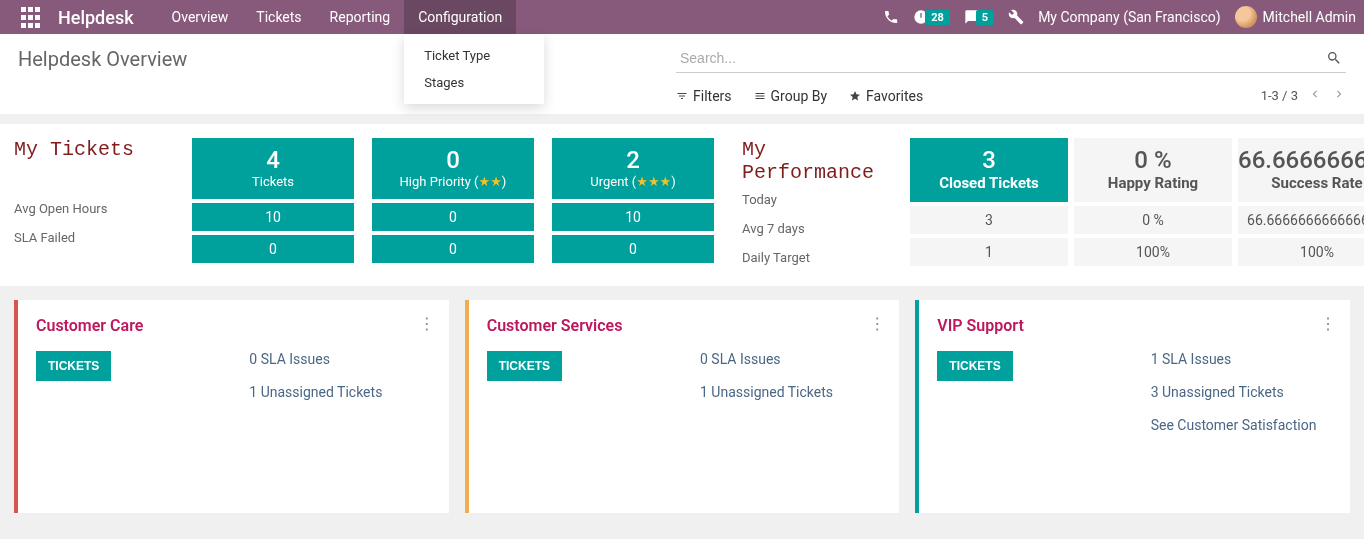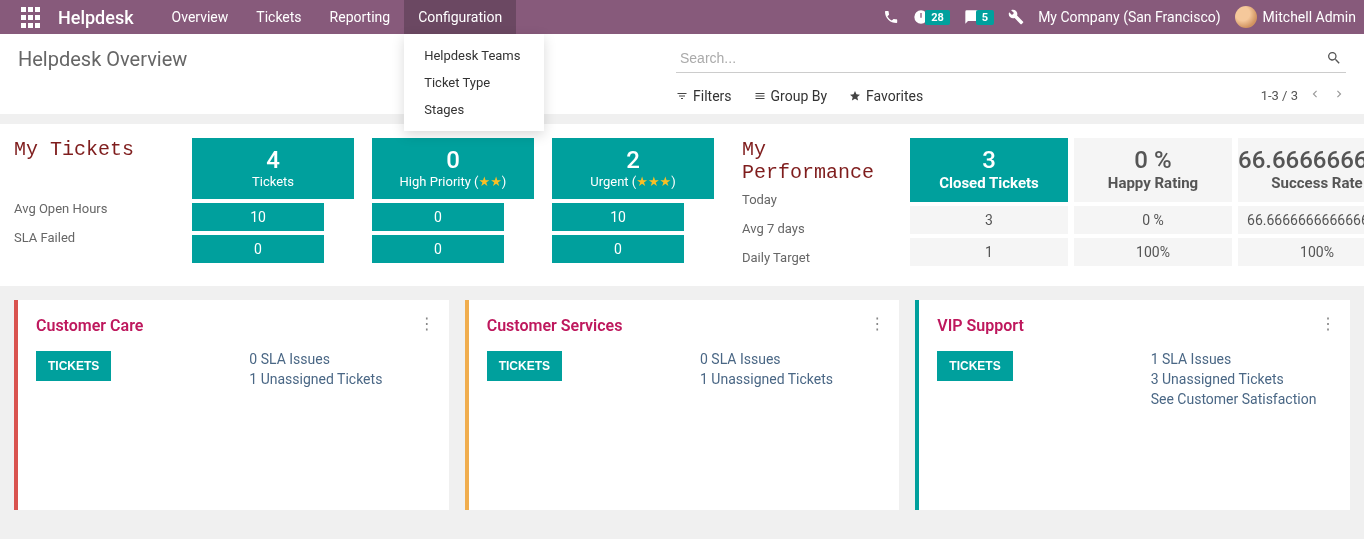--- a/index.html
+++ b/index.html
@@ -43,21 +43,21 @@
     
     .dashboard { background: #fff; margin-top: 10px; padding: 14px; display: flex; gap: 18px; }
     .dash-title { font-size: 20px; color: #7f1d1d; font-weight: 400; margin-bottom: 12px; font-family: Liberation Mono, monospace; }
     .dash-label { font-size: 13px; color: #666; margin: 7px 0; }
     .dash-left { flex: 0 0 160px; }
 
     .stat-col { display: flex; flex-direction: column; }
     .stat-box { background: #00a09d; color: #fff; text-align: center; padding: 8px 0 10px 0; width: 162px; }
     .stat-big { font-size: 24px; font-weight: 500; }
     .stat-cap { font-size: 13px; }
-    .stat-cell { background: #00a09d; color: #fff; text-align: center; padding: 6px 0; width: 132px; margin-top: 4px; font-size: 14px; }
+    .stat-cell { background: #00a09d; color: #fff; text-align: center; padding: 6px 0; width: 162px; margin-top: 4px; font-size: 14px; }
 
     .perf-left { flex: 0 0 150px; }
     .perf-cols { display: flex; gap: 6px; }
     .perf-col { width: 158px; }
     .perf-hdr { text-align: center; padding: 8px 0 10px 0; }
     .perf-hdr.green { background: #00a09d; color: #fff; }
     .perf-hdr.grey { background: #f5f5f5; color: #555; }
     .perf-big { font-size: 24px; font-weight: 500; }
     .perf-cap { font-size: 15px; font-weight: bold; }
     .perf-cell { text-align: center; padding: 6px 0; margin-top: 4px; font-size: 14px; }
@@ -68,21 +68,21 @@
     
     .teams { display: flex; gap: 16px; padding: 14px; }
     .team-card { background: #fff; flex: 1; position: relative; padding: 16px 18px 80px 18px; border-left: 4px solid; min-height: 210px; }
     .team-card.red { border-color: #d9534f; }
     .team-card.yellow { border-color: #f0ad4e; }
     .team-card.green { border-color: #00a09d; }
     .team-title { font-size: 16px; font-weight: 600; color: #be185d; margin-bottom: 16px; }
     .kebab { position: absolute; top: 14px; right: 14px; color: #888; cursor: pointer; }
     .team-body { display: flex; gap: 28px; }
     .tickets-btn { background: #00a09d; color: #fff; border: none; padding: 8px 12px; font-size: 12px; font-weight: bold; cursor: pointer; align-self: flex-start; }
-    .team-links { display: flex; flex-direction: column; gap: 4px; margin-left: 110px; }
+    .team-links { display: flex; flex-direction: column; gap: 17px; margin-left: 110px; }
     .team-link { color: #4a6785; font-size: 14px; cursor: pointer; }
   </style>
 </head>
 <body>
 
 <div class="topbar">
   <div class="apps-icon">
     <span></span>
       <span></span>
       <span></span>
@@ -94,21 +94,20 @@
       <span></span>
   </div>
   <div class="brand">Helpdesk</div>
   <div class="nav-items">
     <div class="nav-item">Overview</div>
     <div class="nav-item">Tickets</div>
     <div class="nav-item">Reporting</div>
     <div class="nav-item active">
       <span>Configuration</span>
       <div class="dropdown">
-        <div class="dropdown-item">Helpdesk Teams</div>
         <div class="dropdown-item">Ticket Type</div>
         <div class="dropdown-item">Stages</div>
       </div>
     </div>
   </div>
   <div class="nav-right">
     <div>
         <svg class="icon-svg" viewBox="0 0 24 24">
           <path d="M6.6 10.8c1.4 2.8 3.8 5.1 6.6 6.6l2.2-2.2c.3-.3.7-.4 1.1-.3 1.2.4 2.5.6 3.8.6.6 0 1 .4 1 1V20c0 .6-.4 1-1 1C10.6 21 3 13.4 3 4c0-.6.4-1 1-1h3.5c.6 0 1 .4 1 1 0 1.3.2 2.6.6 3.8.1.4 0 .8-.3 1.1L6.6 10.8z"></path>
         </svg>

